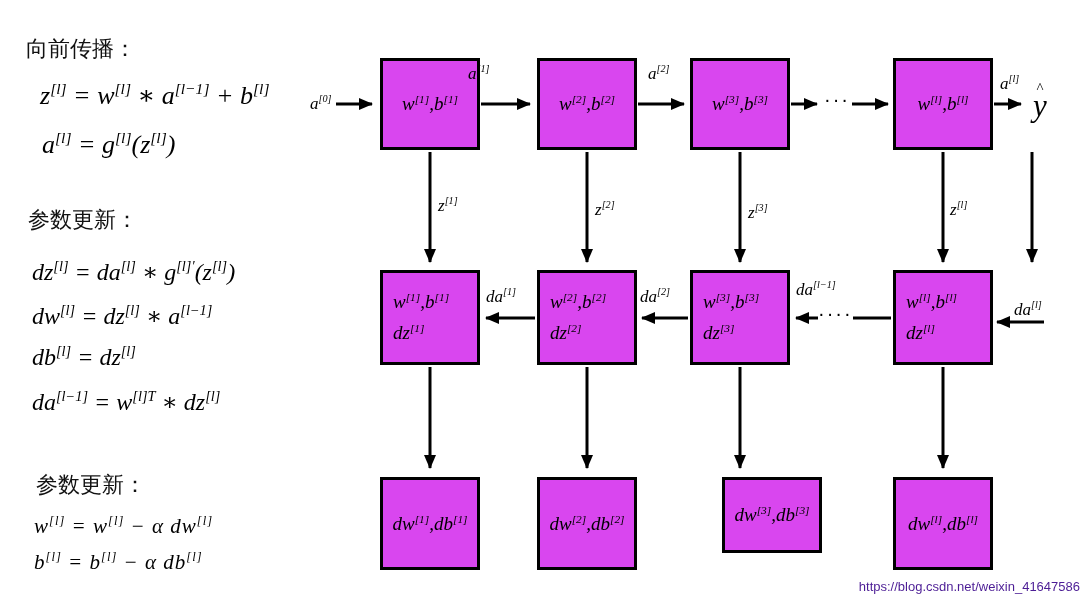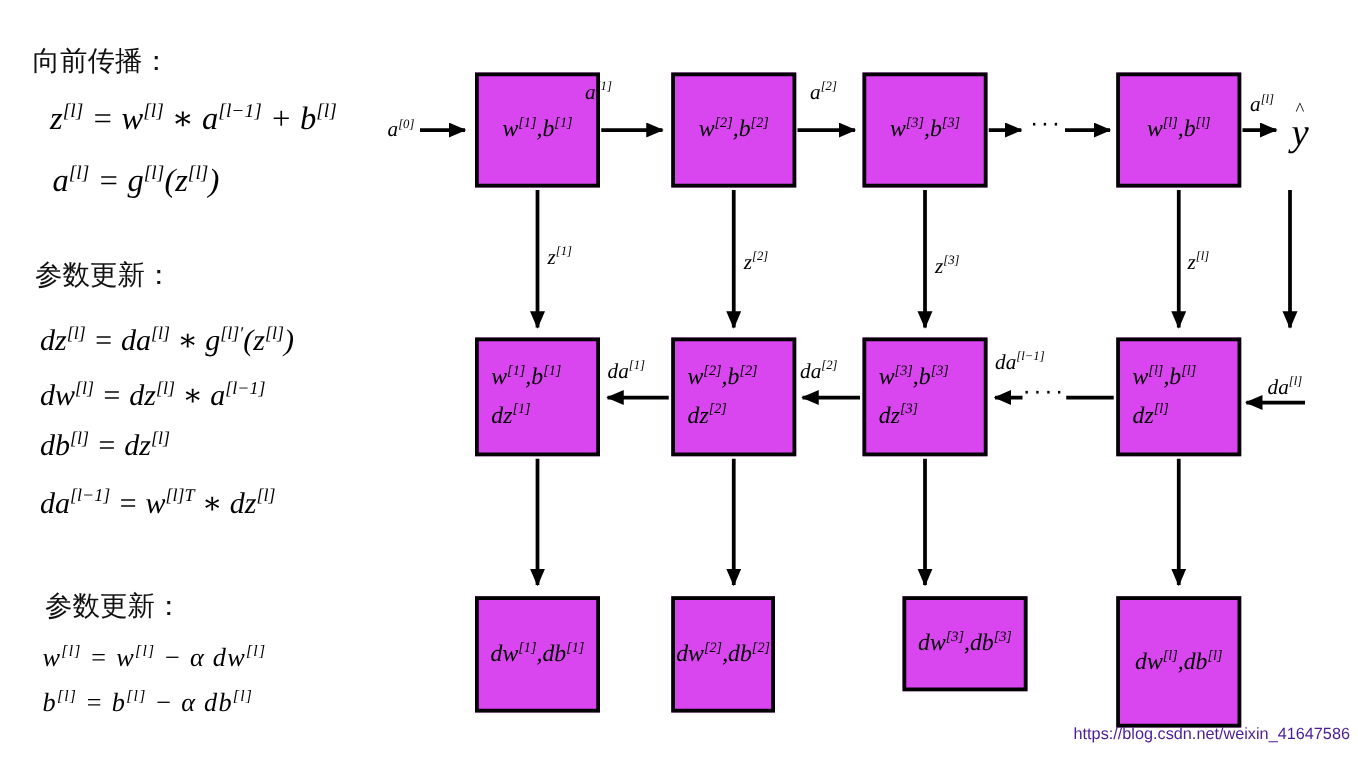--- a/index.html
+++ b/index.html
@@ -106,27 +106,27 @@
   <span class="math bl">dz<sup>[3]</sup></span>
 </div>
 <div class="box two-line" style="left:893px;top:270px;width:100px;height:95px">
   <span class="math bl">w<sup>[l]</sup>,b<sup>[l]</sup></span>
   <span class="math bl">dz<sup>[l]</sup></span>
 </div>
 
 <div class="box" style="left:380px;top:477px;width:100px;height:93px">
   <span class="math bl">dw<sup>[1]</sup>,db<sup>[1]</sup></span>
 </div>
-<div class="box" style="left:537px;top:477px;width:83px;height:93px">
+<div class="box" style="left:537px;top:477px;width:100px;height:93px">
   <span class="math bl">dw<sup>[2]</sup>,db<sup>[2]</sup></span>
 </div>
 <div class="box" style="left:722px;top:477px;width:100px;height:76px">
   <span class="math bl">dw<sup>[3]</sup>,db<sup>[3]</sup></span>
 </div>
-<div class="box" style="left:893px;top:477px;width:100px;height:105px">
+<div class="box" style="left:893px;top:477px;width:100px;height:93px">
   <span class="math bl">dw<sup>[l]</sup>,db<sup>[l]</sup></span>
 </div>
 
 <div class="abs math arrow-label" style="left:310px;top:94px">a<sup>[0]</sup></div>
 <div class="abs math arrow-label" style="left:468px;top:64px">a<sup>[1]</sup></div>
 <div class="abs math arrow-label" style="left:648px;top:64px">a<sup>[2]</sup></div>
 <div class="abs dots" style="left:824px;top:92px">···</div>
 <div class="abs math arrow-label" style="left:1000px;top:74px">a<sup>[l]</sup></div>
 
 <div class="abs math arrow-label" style="left:438px;top:196px">z<sup>[1]</sup></div>

